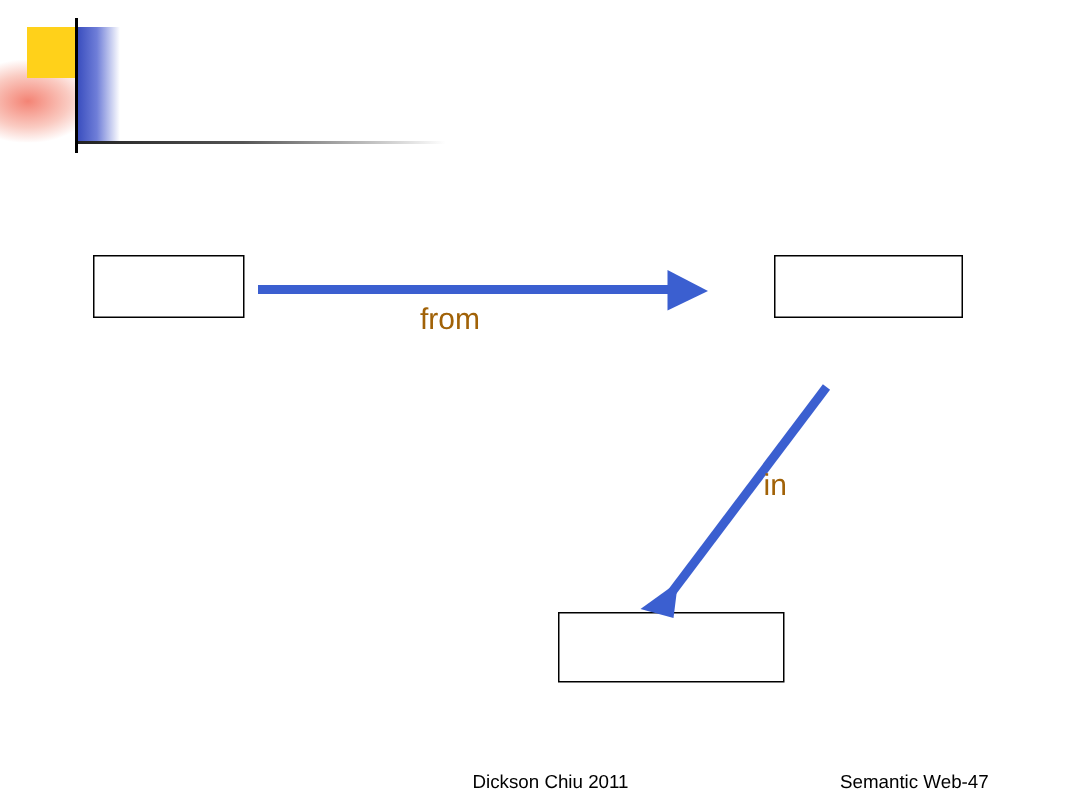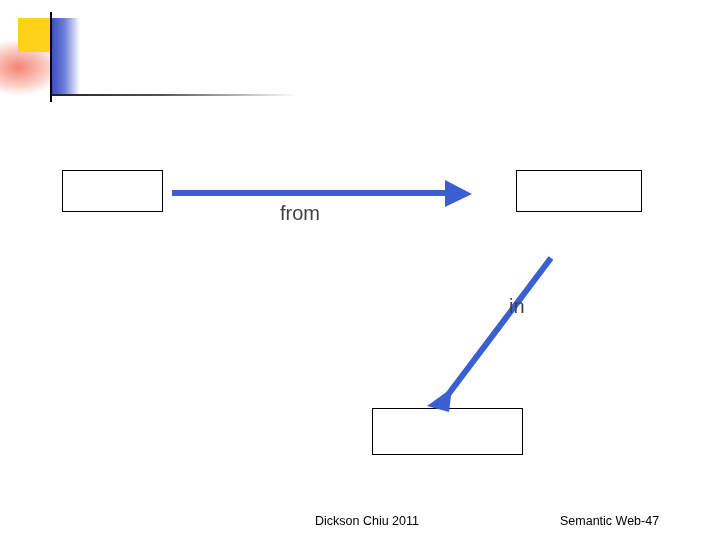--- a/index.html
+++ b/index.html
@@ -92,25 +92,25 @@
     top: 0;
     width: 720px;
     height: 540px;
     pointer-events: none;
   }
 
   
   .edge-label {
     position: absolute;
     font-size: 20px;
-    color: #404040;
+    color: #a16207;
     white-space: nowrap;
   }
   #label-from { left: 280px; top: 202px; }
-  #label-in   { left: 509px; top: 295px; }
+  #label-in   { left: 509px; top: 313px; }
 
   
   .footer-text {
     position: absolute;
     bottom: 12px;
     font-size: 12.5px;
     color: #000000;
     white-space: nowrap;
   }
   #footer-author { left: 315px; margin-top: 22px; }

